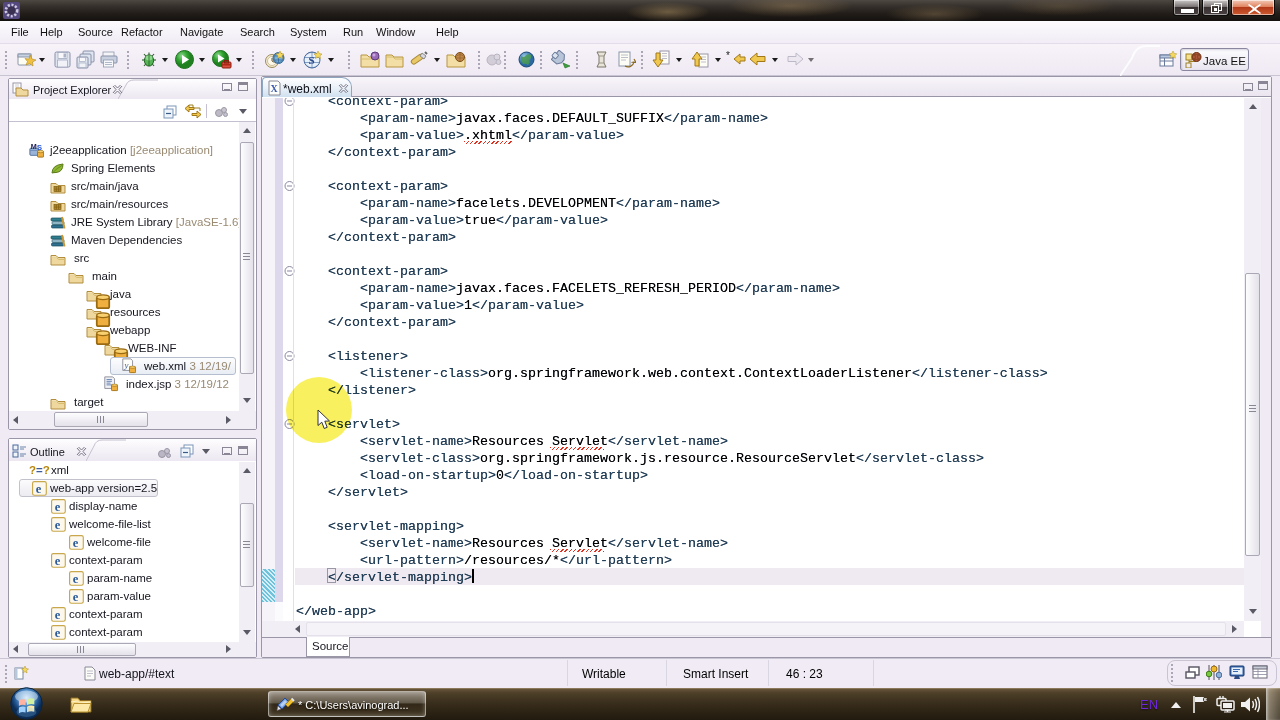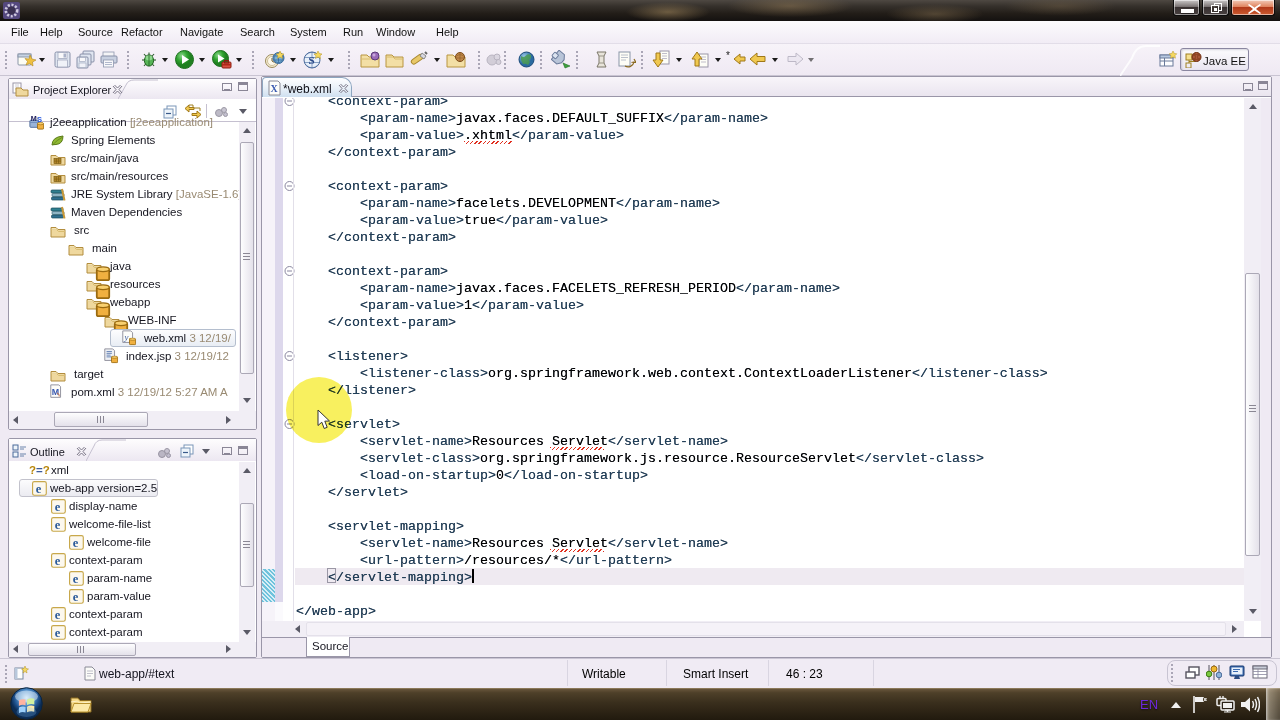--- a/index.html
+++ b/index.html
@@ -398,21 +398,21 @@
 </svg>
 <div class="abs" style="left:206px;top:104px;width:1px;height:14px;background:#c5c0d0"></div>
 <svg class="abs" style="left:214px;top:106px" width="16" height="12" opacity=".75">
   <circle cx="5" cy="7" r="3.5" fill="#a8a4b4" stroke="#7a7686"></circle>
   <circle cx="10" cy="4" r="2.5" fill="#b8b4c4" stroke="#7a7686"></circle>
   <circle cx="11.5" cy="8.5" r="2" fill="#b0acc0" stroke="#7a7686"></circle>
 </svg>
 <div class="abs" style="left:239px;top:109px;width:0;height:0;border-left:4.5px solid transparent;border-right:4.5px solid transparent;border-top:5px solid #5a5a66"></div>
 <div class="abs" style="left:9px;top:121px;width:247px;height:1px;background:#c5c0d0"></div>
 
-<div class="abs" style="left:0px;top:112px;width:286px;height:289px;overflow:hidden">
+<div class="abs" style="left:0px;top:140px;width:286px;height:289px;overflow:hidden">
   <div class="trow" style="left:0;top:2px">
         <svg class="ticon" style="left:29px;top:0" width="18" height="18">
           <use href="#mavenprj"></use>
         </svg>
         <span class="lbl" style="left:50px">j2eeapplication <span class="gray">[j2eeapplication]</span></span>
       </div>
   <div class="trow" style="left:0;top:20px">
         <svg class="ticon" style="left:50px" width="16" height="16">
           <use href="#leaf"></use>
         </svg>
@@ -807,20 +807,30 @@
   </g>
   <ellipse cx="17.5" cy="25" rx="10" ry="5" fill="rgba(120,190,255,.25)"></ellipse>
 </svg>
 
 <svg class="abs" style="left:70px;top:694px" width="22" height="20">
   <path d="M1,4 L8,4 L10,6.5 L21,6.5 L21,18 L1,18 Z" fill="#f4d784" stroke="#8a6a20"></path>
   <path d="M1,8 L7.5,7 L9.5,9 L21,8" stroke="#fdf2c8" fill="none"></path>
   <path d="M1,18 L4,9.5 L21,9.5 L18,18 Z" fill="#fce9a8" stroke="#b8922f"></path>
 </svg>
 
+<div class="tbbtn" style="left:268px;top:691px;width:158px">
+  <svg class="abs" style="left:6px;top:3px" width="20" height="20">
+    <path d="M3,10 L10,3 L14,7 L7,14 Z" fill="#6a9ae0" stroke="#2a4a90"></path>
+    <path d="M5,10 L10,5 L12,7 L7,12 Z" fill="#b8d0f0"></path>
+    <path d="M10.5,9.5 L16,4 L18.5,6.5 L13,12" fill="#f0c030" stroke="#a07808" stroke-width=".8"></path>
+    <path d="M16.5,3.5 L19,6" stroke="#e8e8e8" stroke-width="2"></path>
+    <path d="M3,11 L6,14 L2,15.5 Z" fill="#e8e8f0" stroke="#6a6a80" stroke-width=".5"></path>
+  </svg>
+  <div class="cap">* C:\Users\avinograd...</div>
+</div>
 
 <div class="abs" style="left:1140px;top:697px;font-size:13px;color:#6d28d9;text-shadow:0 1px 2px rgba(0,0,0,.6)">EN</div>
 <div class="abs" style="left:1171px;top:702px;width:0;height:0;border-left:5px solid transparent;border-right:5px solid transparent;border-bottom:6px solid #f0f0f0"></div>
 <svg class="abs" style="left:1191px;top:695px" width="18" height="19">
   <path d="M3,1 L3,18" stroke="#f0f0f0" stroke-width="1.6"></path>
   <path d="M4,2 L13,2 Q11,4.5 13,7 L4,7 Z" fill="#f0f0f0"></path>
   <path d="M13,3 L16,3 Q14.5,4.5 16,6 L13,6" fill="#f0f0f0" opacity=".8"></path>
 </svg>
 <svg class="abs" style="left:1215px;top:695px" width="20" height="19">
   <path d="M5,1 L5,4 M8,1 L8,4" stroke="#f0f0f0" stroke-width="1.4"></path>

